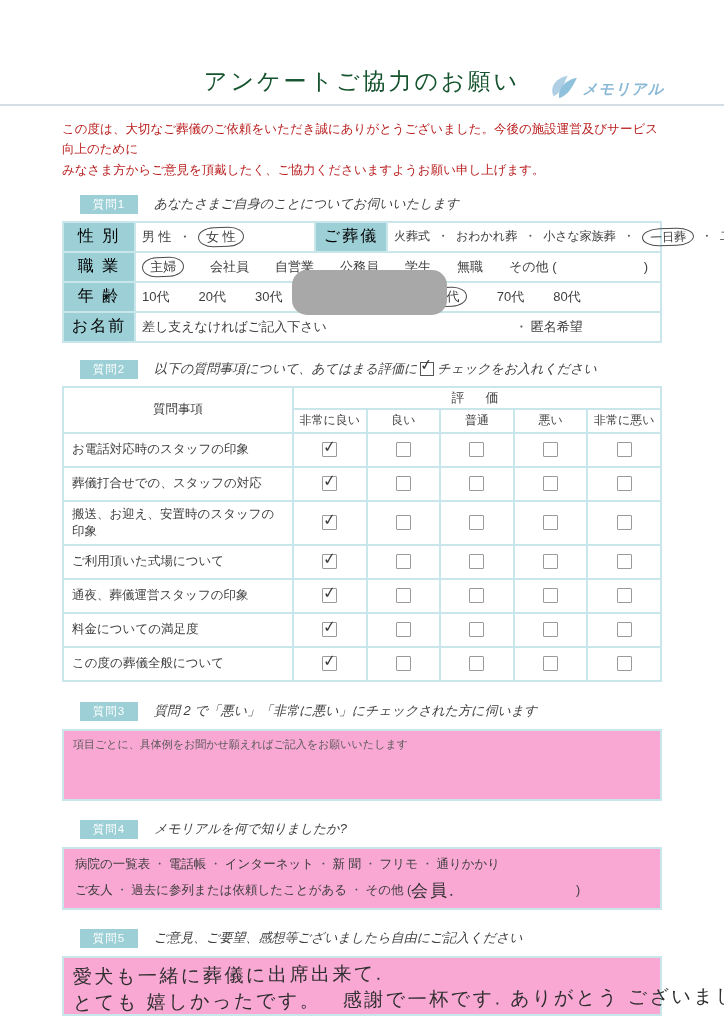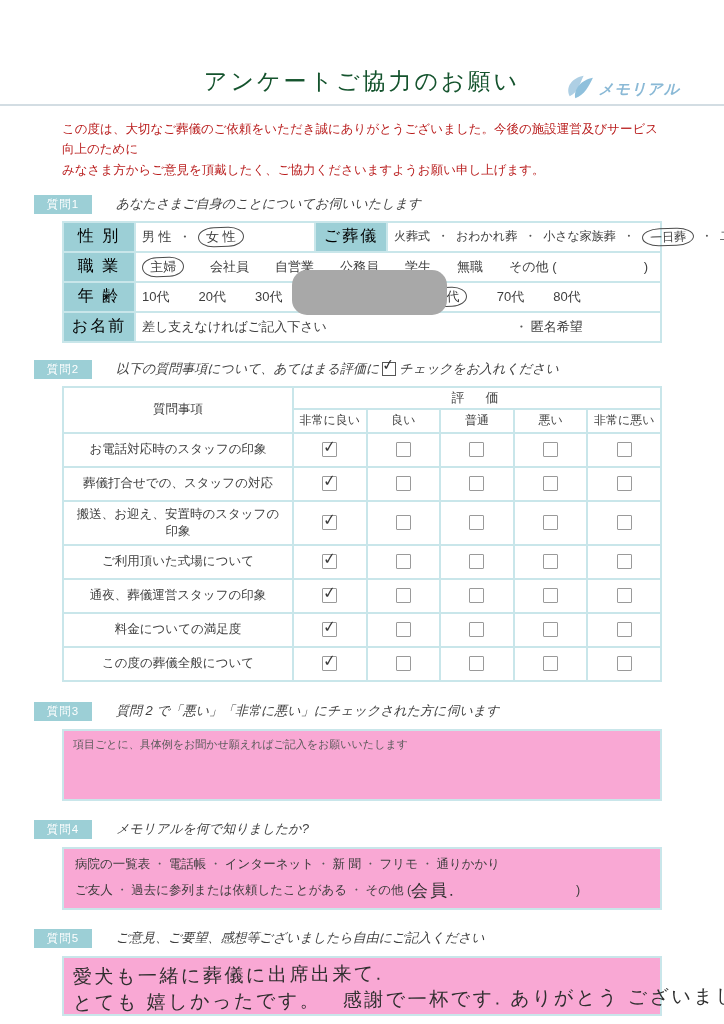--- a/index.html
+++ b/index.html
@@ -4,26 +4,26 @@
 <style>
   html,body{margin:0;padding:0;background:#e9e9e9;}
   .page{
     position:relative;width:724px;height:1024px;margin:0 auto;background:#ffffff;
     font-family:"Liberation Sans","DejaVu Sans",sans-serif;color:#444;overflow:hidden;
     box-shadow:0 0 4px rgba(0,0,0,.15);
   }
   
   .title{margin:66px 0 0;text-align:center;font-size:23px;font-weight:400;
     color:#14532d;letter-spacing:3px;}
-  .brand{position:absolute;top:74px;right:44px;display:flex;align-items:center;gap:4px;}
+  .brand{position:absolute;top:74px;right:60px;display:flex;align-items:center;gap:4px;}
   .brand-name{font-size:15px;font-style:italic;font-weight:700;color:#8ab9d6;letter-spacing:1px;}
   .rule{margin-top:7px;height:2px;background:#d3dde3;width:100%;}
   .intro{margin:13px 62px 0;font-size:12.5px;line-height:1.62;color:#b91c1c;}
   
-  .sec-head{display:flex;align-items:center;gap:24px;margin:0 34px;}
+  .sec-head{display:flex;align-items:center;gap:16px;margin:0 80px;}
   .badge{flex:0 0 auto;width:58px;height:19px;line-height:19px;background:#9ccfd6;
     color:#fdfefe;font-size:11.5px;text-align:center;letter-spacing:1px;}
   .sec-title{font-size:13px;color:#3f3f3f;display:flex;align-items:center;gap:2px;font-style:italic;}
   .mt15{margin-top:15px}.mt17{margin-top:17px}.mt19{margin-top:19px}.mt20{margin-top:20px}
   
   table{border-collapse:collapse;table-layout:fixed;}
   .profile{margin:7px 0 0 62px;width:600px;font-size:13px;}
   .profile th{background:#9ccfd6;color:#000000;font-weight:400;font-size:16px;letter-spacing:2px;}
   .profile th,.profile td{border:2px solid #c9e6ea;padding:3px 6px;height:22px;}
   .profile td{color:#3d3d3d;}
@@ -34,21 +34,21 @@
     padding:0 7px;line-height:1.35;transform:rotate(-2deg);}
   .paren-close{margin-left:auto;padding-right:6px;color:#3d3d3d;}
   .name-cell-inner{display:flex;align-items:center;}
   .name-gap{width:185px;}
   
   .eval{margin:7px 0 0 62px;width:600px;font-size:12.5px;}
   .eval th,.eval td{border:2px solid #c9e6ea;text-align:center;color:#3f3f3f;font-weight:400;}
   .eval .item-col{width:226px;}
   .eval .eval-span{height:18px;font-size:13px;letter-spacing:4px;}
   .eval .rating-h{height:20px;font-size:12px;}
-  .eval td.item{text-align:center;padding:4px 8px;height:24px;margin-left:12px;}
+  .eval td.item{text-align:left;padding:4px 8px;height:24px;margin-left:12px;}
   .cb{display:inline-block;position:relative;width:13px;height:13px;
     border:1.5px solid #9a9a9a;border-radius:1px;background:#fff;vertical-align:middle;}
   .cb.checked::after{content:"✓";position:absolute;top:-6px;left:0px;font-size:16px;
     color:#3b3b3b;transform:rotate(-6deg);}
   .inline-cb{display:inline-block;position:relative;width:12px;height:12px;
     border:1.5px solid #555;margin:0 1px;vertical-align:-2px;}
   .inline-cb::after{content:"✓";position:absolute;top:-7px;left:-1px;font-size:15px;
     color:#333;transform:rotate(-8deg);}
   
   .box{margin:8px 62px 0;border:2px solid #c9e6ea;background:#f9a8d4;}

